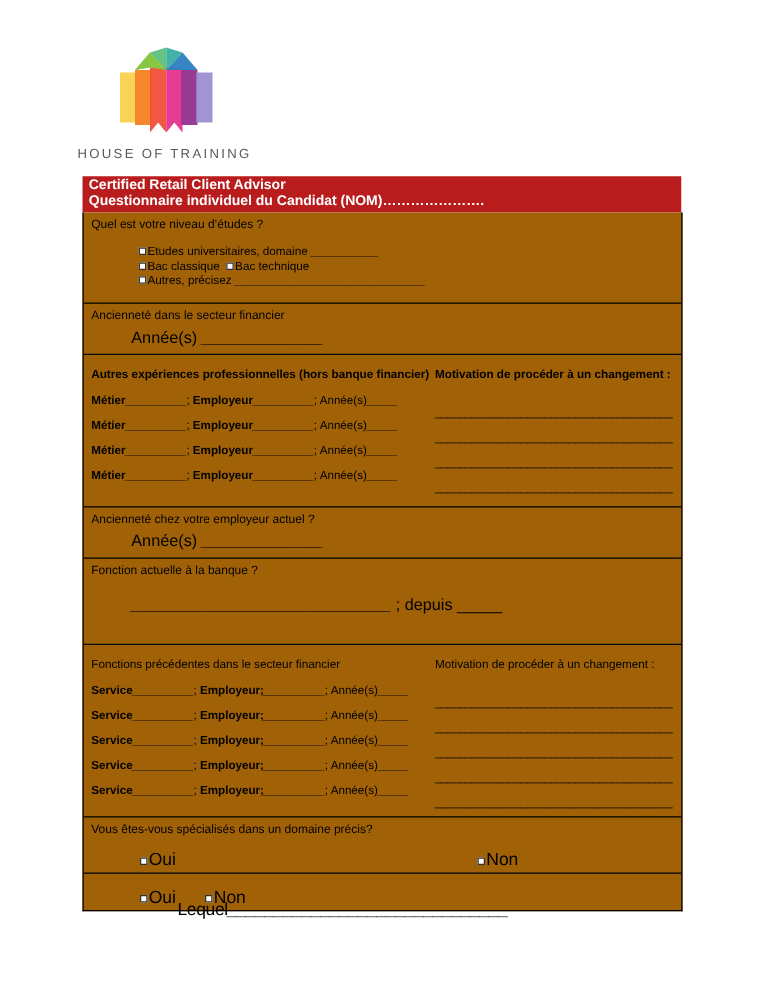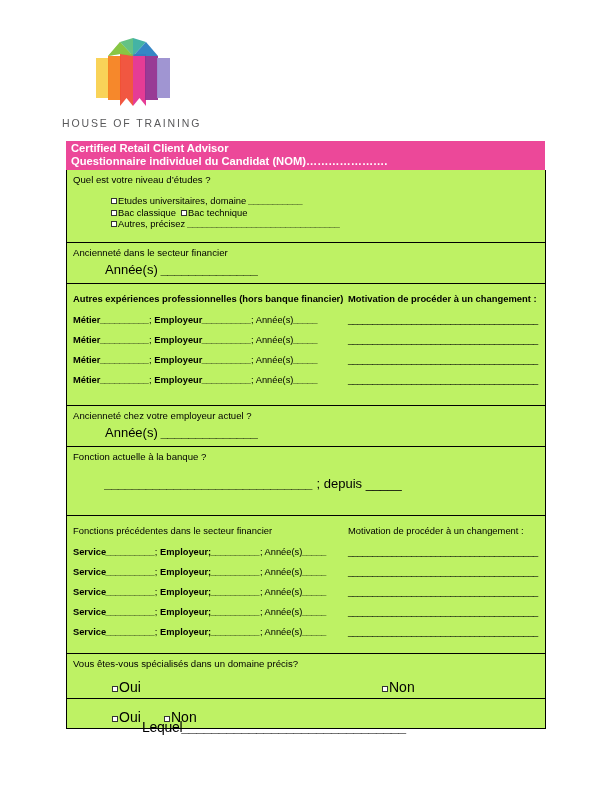--- a/index.html
+++ b/index.html
@@ -45,21 +45,21 @@
     font-weight: 400;
     white-space: nowrap;
   }
 
   
   #title-bar {
     position: absolute;
     left: 66px;
     top: 141px;
     width: 479px;
-    background: #ec4899;
+    background: #b91c1c;
     padding: 1px 0 2px 0;
     box-sizing: border-box;
   }
   #title-bar .tline {
     color: #ffffff;
     font-weight: bold;
     font-size: 11.2px;
     line-height: 13px;
     padding-left: 5px;
     white-space: nowrap;
@@ -67,21 +67,21 @@
 
   
   #form-table {
     position: absolute;
     left: 66px;
     top: 170px;
     width: 480px;
     border: 1.4px solid #000;
     border-top: none;
     box-sizing: border-box;
-    background: #bef264;
+    background: #a16207;
   }
   .section {
     border-top: 1.1px solid #000;
     box-sizing: border-box;
     position: relative;
   }
   .section:first-child { border-top: none; }
 
   .q {
     font-size: 9.6px;
@@ -151,21 +151,21 @@
     position: absolute;
     left: 6px;
     top: 4px;
     font-size: 9.3px;
     white-space: nowrap;
   }
   .exp-left b { font-weight: bold; }
   .exp-right {
     position: absolute;
     left: 281px;
-    top: 4px;
+    top: 14px;
     font-size: 9.3px;
     white-space: nowrap;
     letter-spacing: -0.3px;
   }
 
   .yn-row {
     position: relative;
     height: 23px;
     font-size: 14px;
   }

